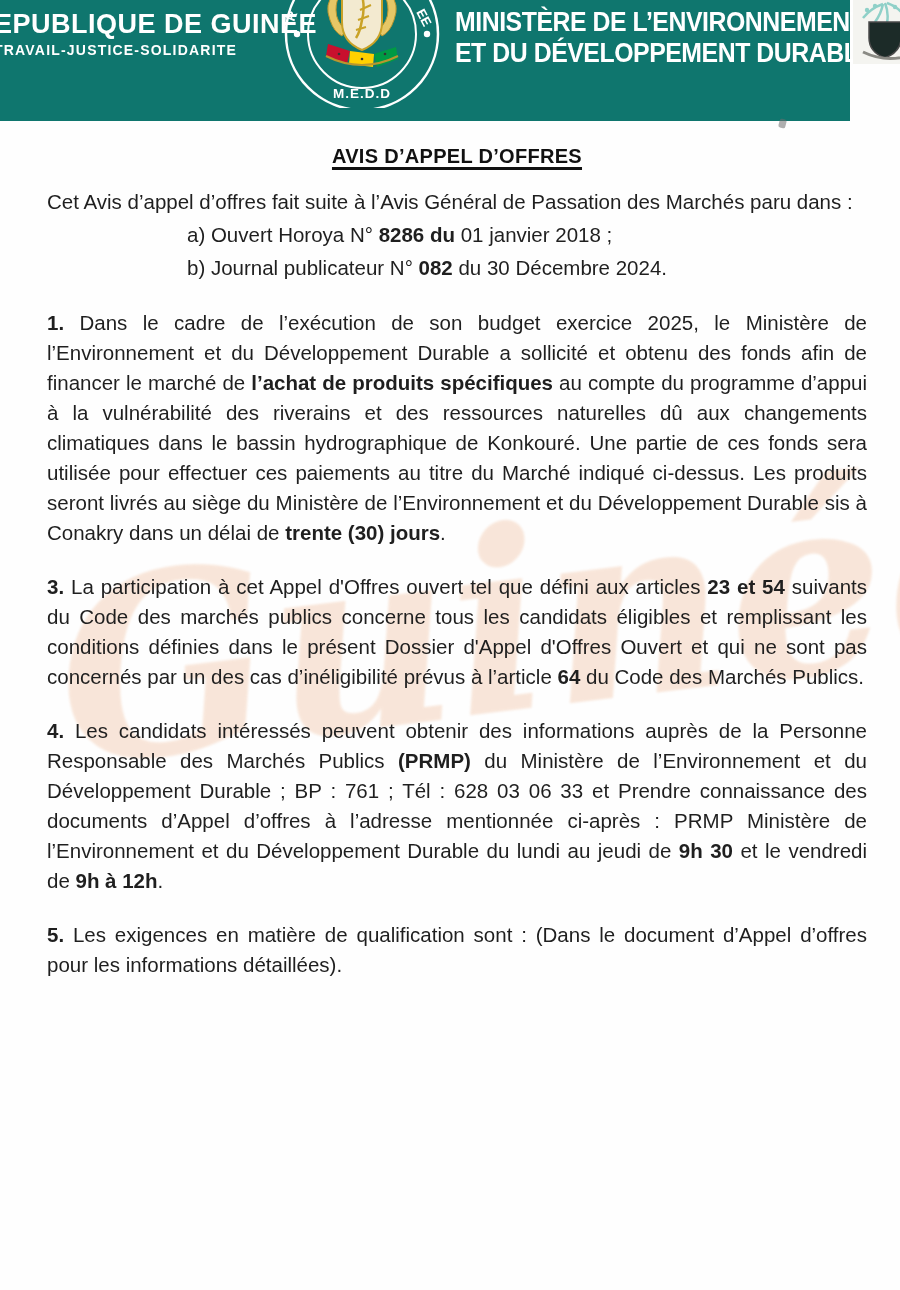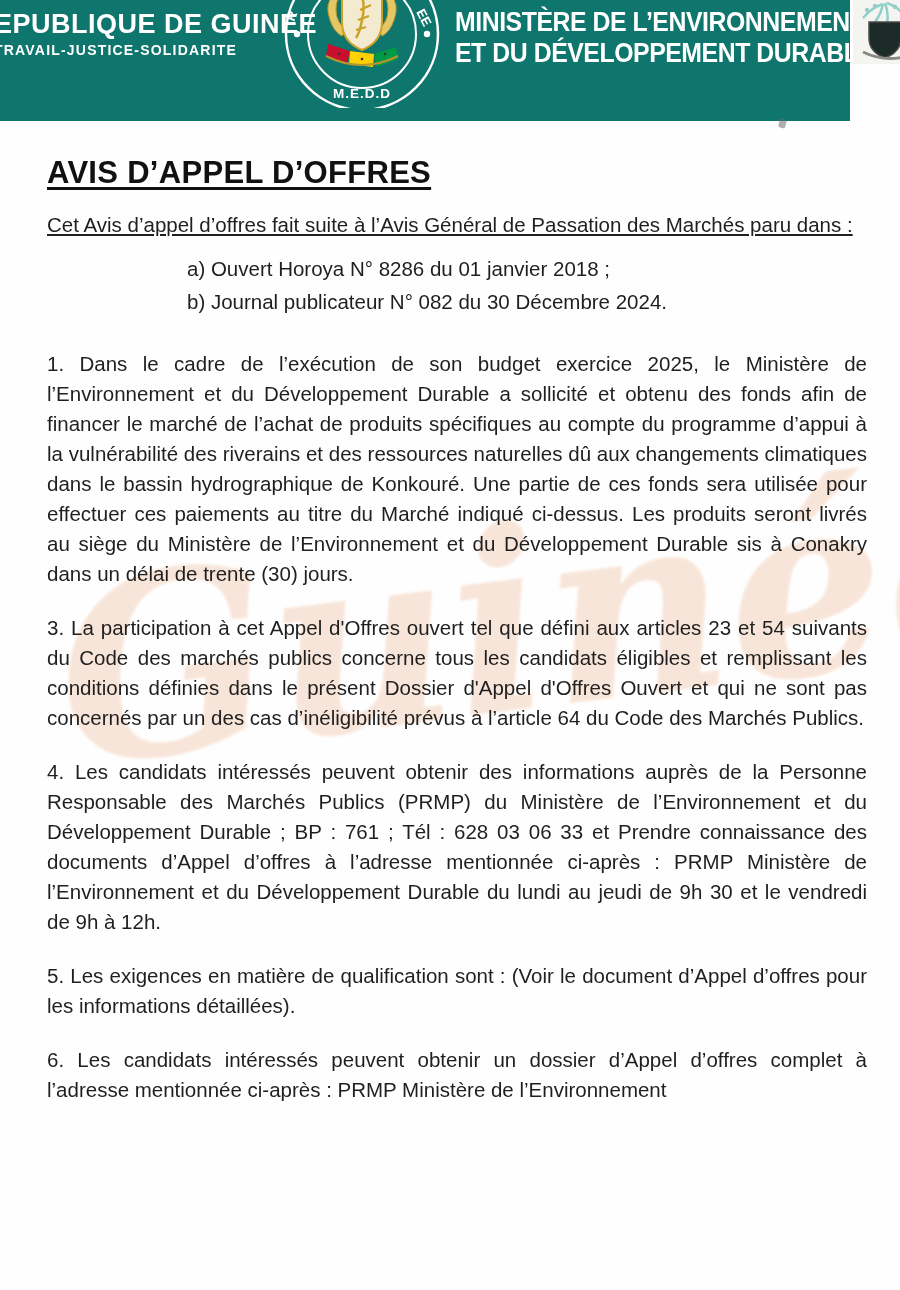--- a/index.html
+++ b/index.html
@@ -101,45 +101,45 @@
   
   .content {
     position: absolute;
     top: 121px;
     left: 0;
     width: 900px;
     padding: 0 33px 0 47px;
     z-index: 1;
   }
   .doc-title {
-    text-align: left;
-    font-size: 31px;
+    text-align: center;
+    font-size: 20px;
     font-weight: 800;
     letter-spacing: 0.3px;
     text-decoration: underline;
     text-decoration-thickness: 2.5px;
     text-underline-offset: 4px;
-    margin: 34px 0 19px 0;
+    margin: 24px 0 19px 0;
     color: #111;
   }
   .para {
     font-size: 20.5px;
     line-height: 30px;
     text-align: justify;
     margin: 0 0 24px 0;
   }
-  .para.tight { margin-bottom: 14px; text-decoration: underline; }
+  .para.tight { margin-bottom: 3px; }
   .list-item {
     font-size: 20.5px;
     line-height: 30px;
     text-align: left;
     margin: 0 0 3px 140px;
   }
-  .list-item.list-end { margin-bottom: 32px; }
-  .b { font-weight: 400; }
+  .list-item.list-end { margin-bottom: 25px; }
+  .b { font-weight: 700; }
 </style>
 </head>
 <body>
 
 <div class="page">
 
   <div class="watermark">Guinée</div>
 
   <div class="header">
 
@@ -194,18 +194,17 @@
 
   <div class="content">
     <div class="doc-title">AVIS D’APPEL D’OFFRES</div>
     <div>
         <p class="para tight"><span>Cet Avis d’appel d’offres fait suite à l’Avis Général de Passation des Marchés paru dans :</span></p>
         <p class="list-item"><span>a)  Ouvert Horoya N° </span><span class="b">8286 du</span><span> 01 janvier 2018 ;</span></p>
         <p class="list-item list-end"><span>b)  Journal publicateur N° </span><span class="b">082</span><span> du 30 Décembre 2024.</span></p>
         <p class="para"><span class="b">1.</span><span> Dans le cadre de l’exécution de son budget exercice 2025, le Ministère de l’Environnement et du Développement Durable a sollicité et obtenu des fonds afin de financer le marché de </span><span class="b">l’achat de produits spécifiques</span><span> au compte du programme d’appui à la vulnérabilité des riverains et des ressources naturelles dû aux changements climatiques dans le bassin hydrographique de Konkouré. Une partie de ces fonds sera utilisée pour effectuer ces paiements au titre du Marché indiqué ci-dessus. Les produits seront livrés au siège du Ministère de l’Environnement et du Développement Durable sis à Conakry dans un délai de </span><span class="b">trente (30) jours</span><span>.</span></p>
         <p class="para"><span class="b">3.</span><span> La participation à cet Appel d'Offres ouvert tel que défini aux articles </span><span class="b">23 et 54</span><span> suivants du Code des marchés publics concerne tous les candidats éligibles et remplissant les conditions définies dans le présent Dossier d'Appel d'Offres Ouvert et qui ne sont pas concernés par un des cas d’inéligibilité prévus à l’article </span><span class="b">64</span><span> du Code des Marchés Publics.</span></p>
         <p class="para"><span class="b">4.</span><span> Les candidats intéressés peuvent obtenir des informations auprès de la Personne Responsable des Marchés Publics </span><span class="b">(PRMP)</span><span> du Ministère de l’Environnement et du Développement Durable ; BP : 761 ; Tél : 628 03 06 33 et Prendre connaissance des documents d’Appel d’offres à l’adresse mentionnée ci-après : PRMP Ministère de l’Environnement et du Développement Durable du lundi au jeudi de </span><span class="b">9h 30</span><span> et le vendredi de </span><span class="b">9h à 12h</span><span>.</span></p>
-        <p class="para"><span class="b">5.</span><span> Les exigences en matière de qualification sont : (Voir le document d’Appel d’offres pour les informations détaillées).</span></p>
-        <p class="para"><span class="b">6.</span><span> Les candidats intéressés peuvent obtenir un dossier d’Appel d’offres complet à l’adresse mentionnée ci-après : PRMP Ministère de l’Environnement</span></p>
+        <p class="para"><span class="b">5.</span><span> Les exigences en matière de qualification sont : (Dans le document d’Appel d’offres pour les informations détaillées).</span></p>
       </div>
   </div>
 
 </div>
 
 </body></html>

